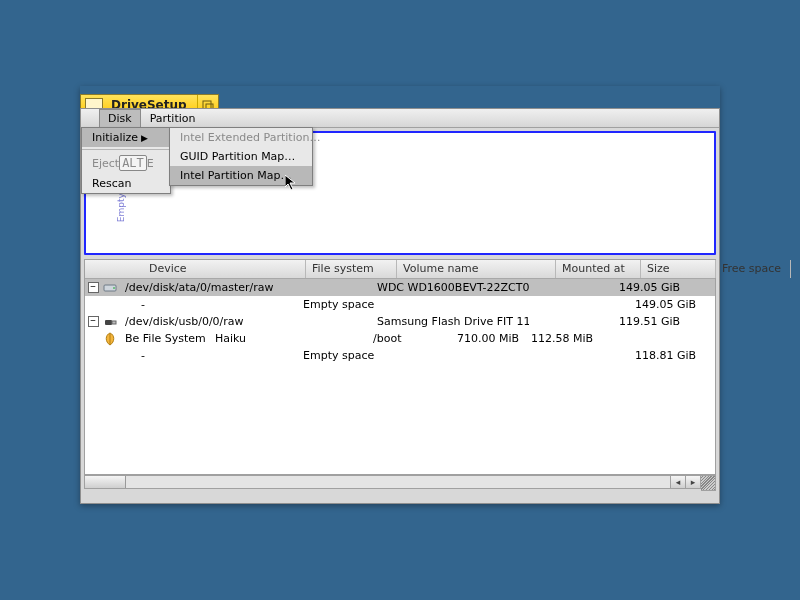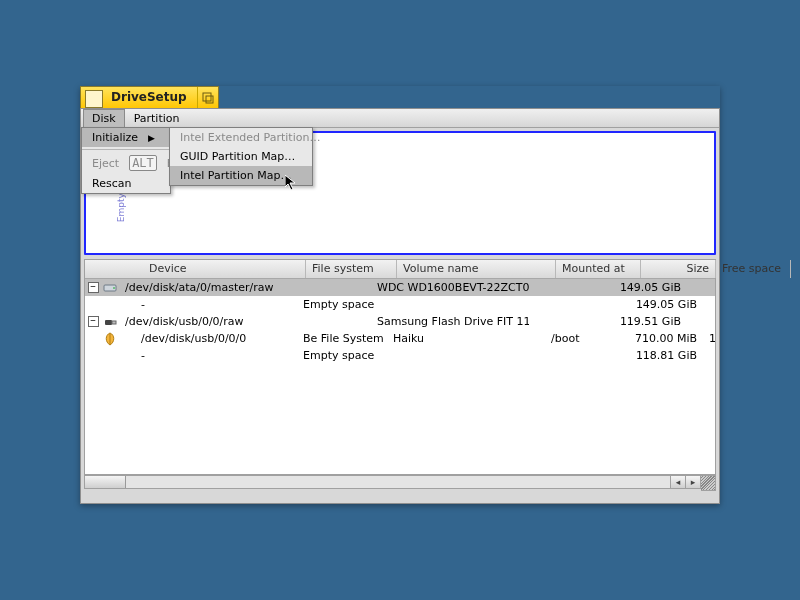--- a/index.html
+++ b/index.html
@@ -1,59 +1,59 @@
 <!DOCTYPE html>
 <html><head>
 <meta charset="utf-8">
 <style>
   html,body{margin:0;padding:0;width:800px;height:600px;background:#33658e;font-family:"DejaVu Sans","Bitstream Vera Sans",sans-serif;font-size:11px;color:#000;overflow:hidden}
   .window{position:absolute;left:80px;top:86px;width:640px;height:418px;box-shadow:0 2px 6px rgba(0,0,0,.35)}
   
-  .titlebar{position:absolute;left:0;top:0;height:22px;display:flex;align-items:stretch;background:linear-gradient(#ffe35b,#ffc500);border:1px solid #8a7a2a;border-bottom:none}
+  .titlebar{position:absolute;left:0;top:8px;height:22px;display:flex;align-items:stretch;background:linear-gradient(#ffe35b,#ffc500);border:1px solid #8a7a2a;border-bottom:none}
   .tb-close{width:16px;height:16px;margin:3px 6px 3px 4px;border:1px solid #8a7a2a;background:#fff6cc}
   .tb-title{padding:3px 10px 3px 2px;font-weight:bold;font-size:12px;color:#222;white-space:nowrap}
   .tb-zoom{width:20px;display:flex;align-items:center;justify-content:center;border-left:1px solid #c9a800}
   .tb-zoom svg{display:block}
   
   .client{position:absolute;left:0;top:22px;right:0;bottom:0;background:#d8d8d8;border:1px solid #8f8f8f}
-  .menubar{height:18px;background:linear-gradient(#f0f0f0,#d6d6d6);border-bottom:1px solid #a0a0a0;display:flex;align-items:center;padding-left:2px}
+  .menubar{height:18px;background:linear-gradient(#f0f0f0,#d6d6d6);border-bottom:1px solid #a0a0a0;display:flex;align-items:center;padding-left:18px}
   .menubar .menu{padding:2px 8px;border:1px solid transparent}
   .menubar .menu.open{background:#bdbdbd;border:1px solid #8a8a8a;border-bottom-color:#bdbdbd}
   
   .diskview{margin:3px 3px 4px 3px;height:120px;background:#fff;border:2px solid #2026ff;border-radius:1px;position:relative}
   .dv-label{position:absolute;left:6px;top:50%;transform:translateY(-50%) rotate(-90deg);transform-origin:center;color:#7d7dd6;font-size:9px;white-space:nowrap}
   
   .listwrap{margin:0 3px 0 3px;background:#fff;border:1px solid #a0a0a0;height:214px;display:flex;flex-direction:column}
   .thead{display:flex;height:18px;background:linear-gradient(#f2f2f2,#d9d9d9);border-bottom:1px solid #a8a8a8}
   .th{border-right:1px solid #b8b8b8;padding:2px 6px;color:#333;white-space:nowrap;overflow:hidden}
   .col-exp{width:16px;flex:none;border-right:none}
   .col-ico{width:18px;flex:none;border-right:none}
   .col-device{flex:none;width:150px}
   .col-fs{flex:none;width:78px}
   .col-vol{flex:none;width:146px}
   .col-mount{flex:none;width:72px}
-  .col-size{flex:none;width:62px;text-align:right}
+  .col-size{flex:none;width:62px;text-align:left}
   .col-free{flex:none;width:62px;}
   .tbody{flex:1;overflow:hidden;background:#fff}
   .row{display:flex;height:17px;align-items:center}
   .row.sel{background:#bfbfbf}
   .cell{padding:1px 6px;white-space:nowrap;overflow:hidden}
   .indent1{padding-left:22px}
   .exp{width:16px;flex:none;display:flex;align-items:center;justify-content:center}
   .exp-box{width:9px;height:9px;border:1px solid #666;background:#fff;font-size:9px;line-height:7px;text-align:center;font-family:monospace}
   .ico{width:18px;flex:none;display:flex;align-items:center;justify-content:center}
   
   .hscroll{margin:0 3px 3px 3px;height:14px;display:flex}
   .sb-track{flex:1;background:#e4e4e4;border:1px solid #a0a0a0;position:relative}
   .sb-thumb{position:absolute;left:0;top:0;bottom:0;width:40px;background:linear-gradient(#f5f5f5,#cfcfcf);border-right:1px solid #999}
   .sb-btn{width:14px;background:linear-gradient(#f5f5f5,#cfcfcf);border:1px solid #a0a0a0;border-left:none;display:flex;align-items:center;justify-content:center;font-size:9px;color:#444}
   .resize{width:14px;height:14px;margin-left:0;background:repeating-linear-gradient(135deg,#ccc 0,#ccc 1px,#888 1px,#888 2px);border:1px solid #a0a0a0;border-left:none}
   
   .dropdown{position:absolute;background:#e8e8e8;border:1px solid #7f7f7f;box-shadow:2px 2px 3px rgba(0,0,0,.25)}
-  .dd-item{padding:3px 22px 3px 10px;white-space:nowrap;display:flex;align-items:center;gap:10px}
+  .dd-item{padding:3px 22px 3px 10px;white-space:nowrap;display:flex;align-items:center;}
   .dd-item.disabled{color:#8a8a8a}
   .dd-item.hi{background:#b8b8b8}
   .dd-item .kbd{margin-left:auto;border:1px solid #888;border-radius:2px;background:#f4f4f4;font-size:12px;padding:0 2px;font-family:monospace}
   .dd-item .arrow{margin-left:auto;font-size:9px}
   .sep{height:1px;background:#b6b6b6;margin:2px 0}
   
   .hdd{width:14px;height:10px}
   .hdd rect{fill:#cfd6dd;stroke:#6e7a86;stroke-width:1}
   .usb{width:14px;height:14px}
   .leaf{width:14px;height:14px}
@@ -143,21 +143,20 @@
             <div class="cell col-free"></div>
           </div>
           <div class="row">
             <div class="exp"></div>
             <div class="ico">
               <svg class="leaf" viewBox="0 0 14 14">
                 <path d="M7 1 C12 3 12 10 7 13 C2 10 2 3 7 1 Z" fill="#f4b53c" stroke="#b07d12"></path>
                 <path d="M7 2 L7 12" stroke="#b07d12"></path>
               </svg>
             </div>
-            <div class="cell col-device indent1">/dev/disk/usb/0/0/0</div>
             <div class="cell col-fs">Be File System</div>
             <div class="cell col-vol">Haiku</div>
             <div class="cell col-mount">/boot</div>
             <div class="cell col-size">710.00 MiB</div>
             <div class="cell col-free">112.58 MiB</div>
           </div>
           <div class="row">
             <div class="exp"></div>
             <div class="ico"></div>
             <div class="cell col-device indent1">-</div>

